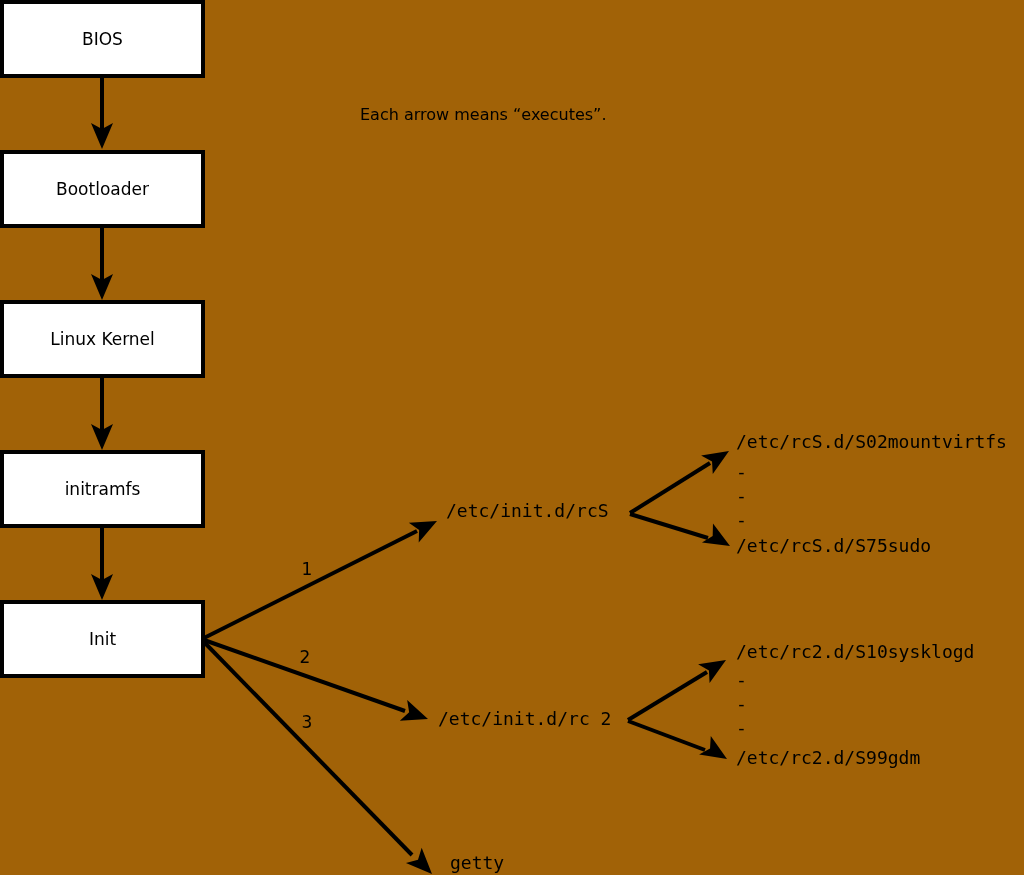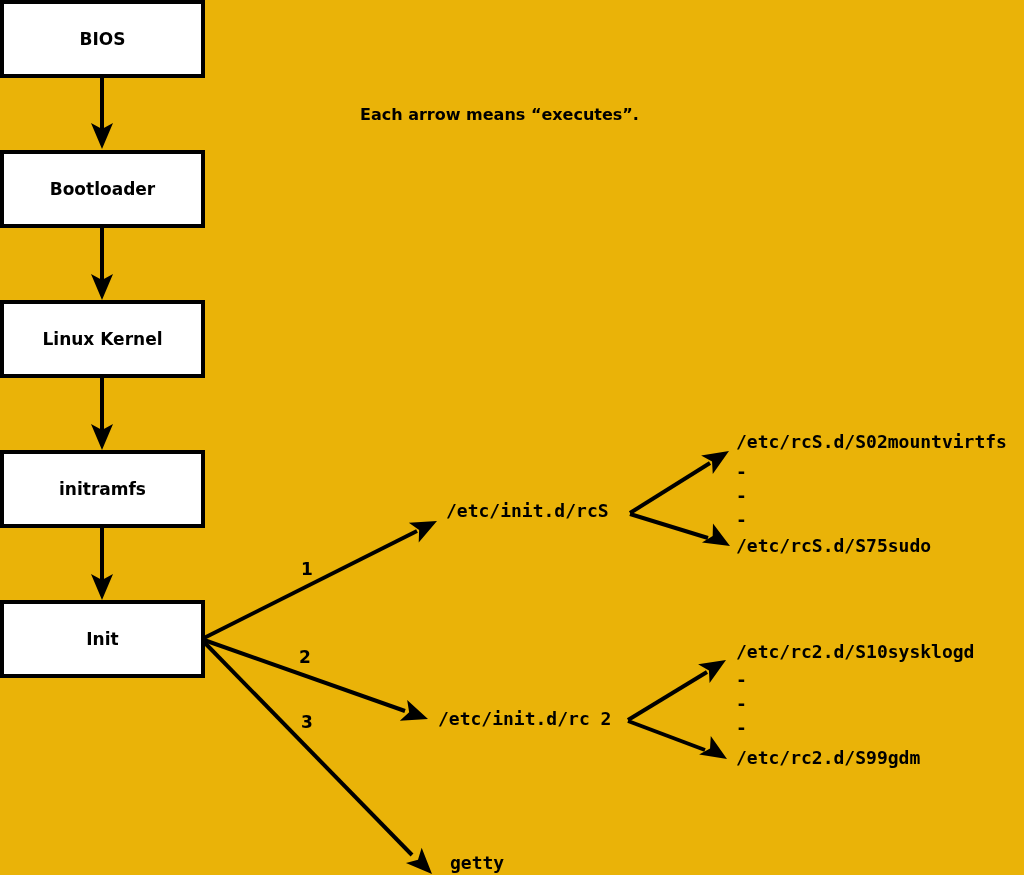--- a/index.html
+++ b/index.html
@@ -9,23 +9,22 @@
     background: #ffffff;
   }
   body {
     font-family: "Liberation Sans", sans-serif;
     color: #000000;
   }
   #diagram-root {
     position: relative;
     width: 1024px;
     height: 875px;
-    background: #eab308;
+    background: #a16207;
     overflow: hidden;
-    font-weight: bold;
   }
   #diagram-svg {
     position: absolute;
     top: 0;
     left: 0;
     width: 1024px;
     height: 875px;
     display: block;
   }
   .box-rect {

